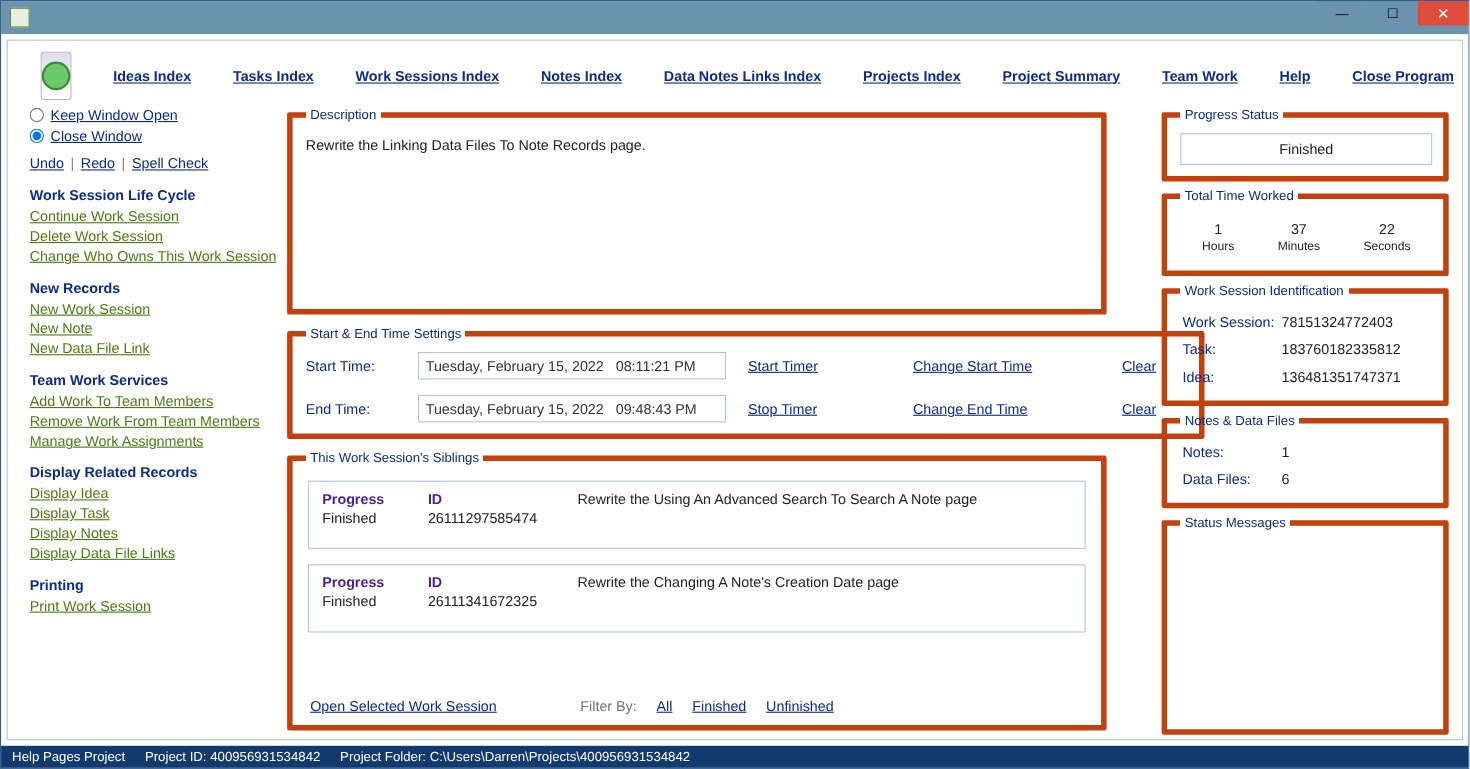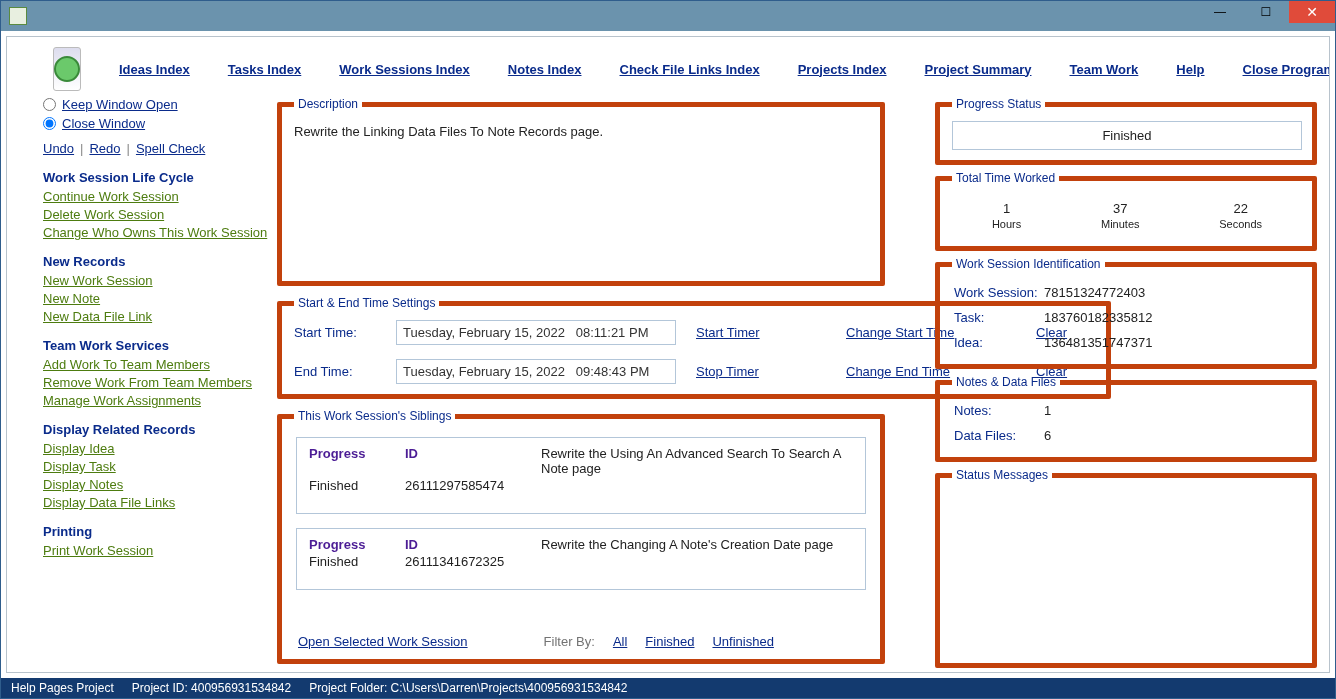--- a/index.html
+++ b/index.html
@@ -53,21 +53,20 @@
   .win-btn.min { background:#6b93ad; }
   .win-btn.max { background:#6b93ad; }
   .win-btn.close { background:#e04b3a; color:#fff; font-size:14px; }
   .inner-frame {
     flex:1;
     margin:5px;
     background:#fff;
     border:1px solid #b8c3cc;
     display:flex; flex-direction:column;
     overflow:hidden;
-    padding-left:16px;
   }
   .toolbar {
     height:56px;
     padding:8px 20px 0 30px;
     display:flex; align-items:center; gap:38px;
   }
   .toolbar .logo {
     width:44px; height:44px;
     background:linear-gradient(#dde,#fff);
     border:1px solid #bbb;
@@ -91,21 +90,21 @@
   }
   .main-area {
     flex:1;
     display:flex;
     padding:4px 12px 8px 20px;
     gap:8px;
     overflow:hidden;
   }
   .left-col { width:226px; flex-shrink:0; }
   .center-col { flex:1; min-width:0; display:flex; flex-direction:column; gap:10px; }
-  .right-col { width:382px; flex-shrink:0; display:flex; flex-direction:column; gap:6px;margin-left:42px; }
+  .right-col { width:261px; flex-shrink:0; display:flex; flex-direction:column; gap:6px;margin-left:42px; }
   .radio-row { display:flex; align-items:center; gap:6px; margin-bottom:4px; color:#0a2b8b;}
   .radio-row input { margin:0; }
   .radio-row label { text-decoration:underline; cursor:pointer; }
   .left-actions { margin-top:10px; display:flex; gap:6px; color:#0a2b8b;align-items:center;}
   .left-actions .sep { color:#888; }
   .left-link { color:#4d7c0f; text-decoration:underline; cursor:pointer; display:block; margin-bottom:3px; }
   .left-head { font-weight:700; color:#0a2b8b; margin-top:14px; margin-bottom:4px; }
   fieldset {
     border:5px solid #c2410c;
     border-radius:2px;
@@ -192,21 +191,21 @@
 
     <div class="toolbar">
       <div class="logo">
           <div class="clock"></div>
         </div>
       <div class="toolbar-links">
         <span class="toolbar-link">Ideas Index</span>
         <span class="toolbar-link">Tasks Index</span>
         <span class="toolbar-link">Work Sessions Index</span>
         <span class="toolbar-link">Notes Index</span>
-        <span class="toolbar-link">Check File Links Index</span>
+        <span class="toolbar-link">Data Notes Links Index</span>
         <span class="toolbar-link">Projects Index</span>
         <span class="toolbar-link">Project Summary</span>
         <span class="toolbar-link">Team Work</span>
         <span class="toolbar-link">Help</span>
         <span class="toolbar-link">Close Program</span>
       </div>
     </div>
 
     <div class="main-area">
 

